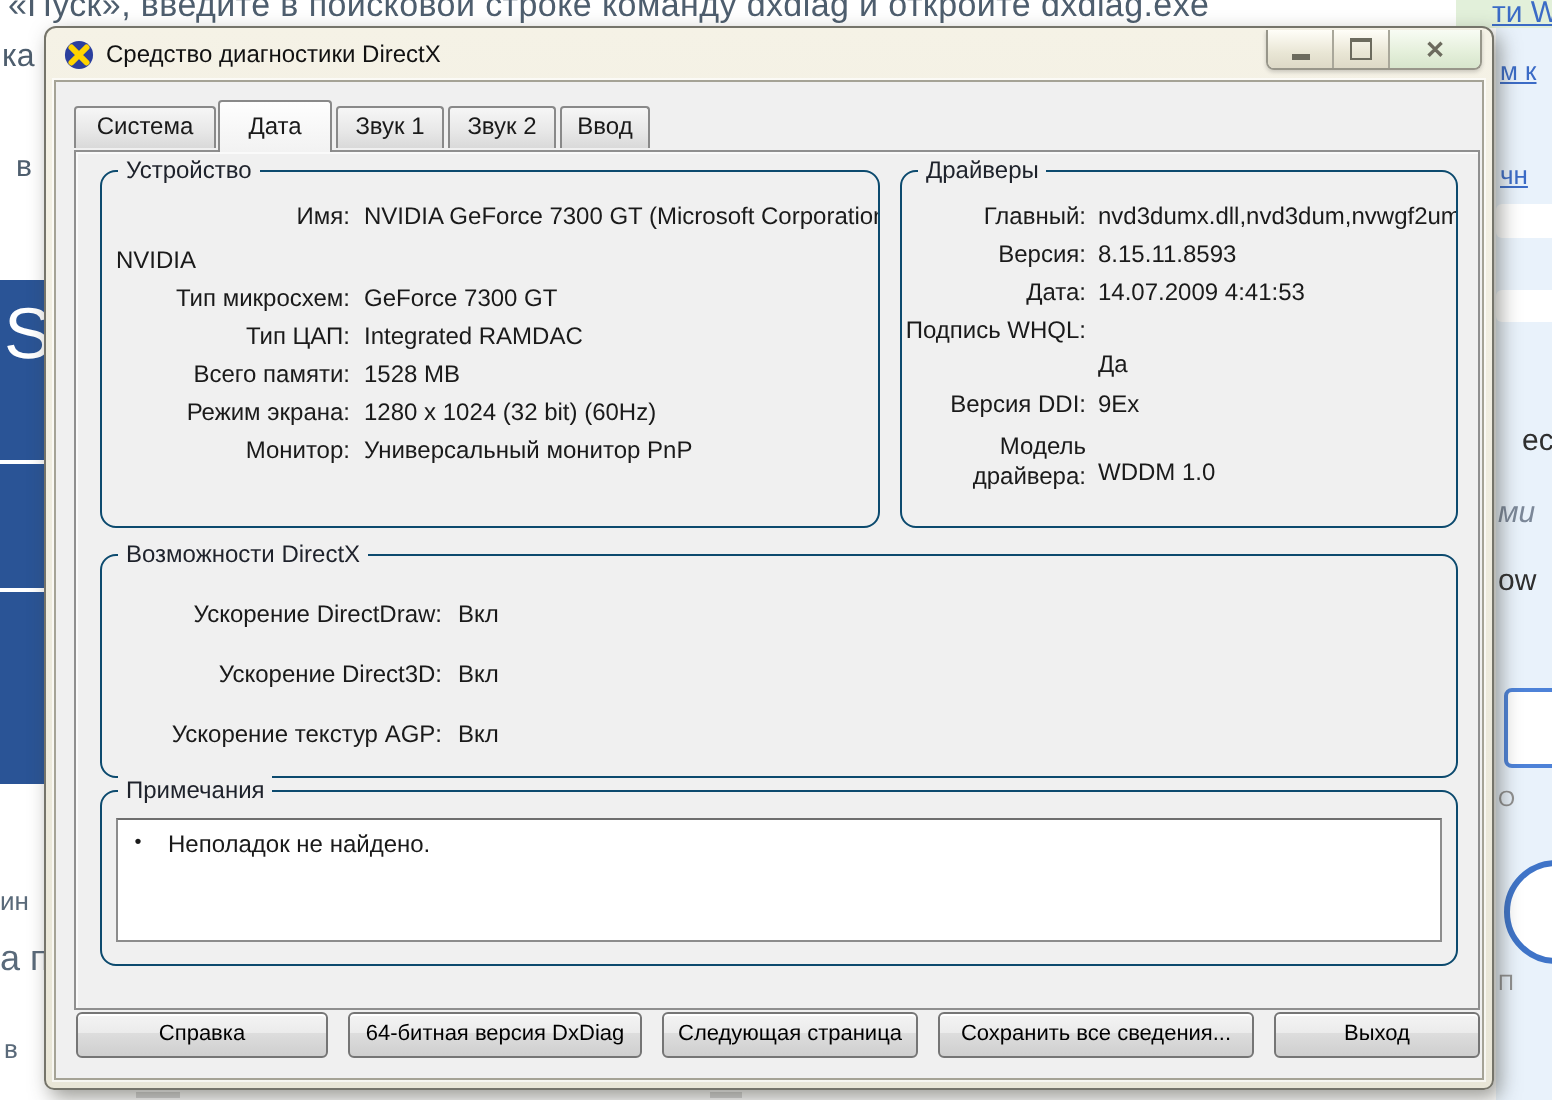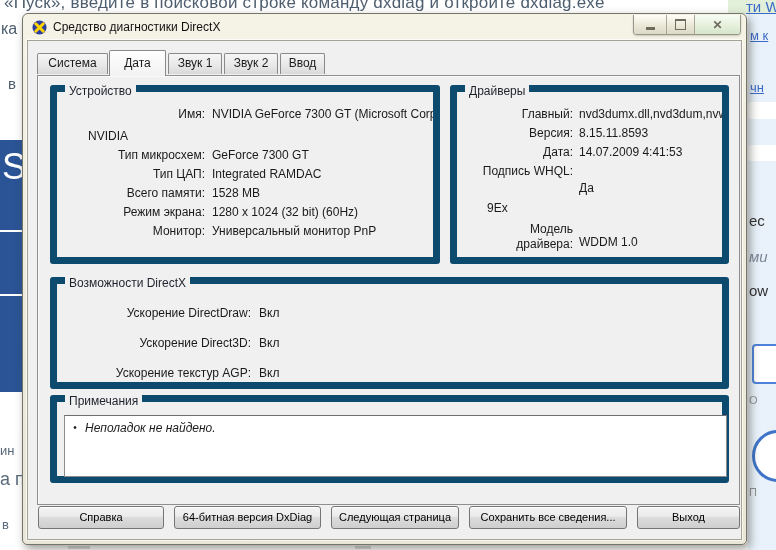--- a/index.html
+++ b/index.html
@@ -25,21 +25,21 @@
   .banner{position:absolute;left:0;top:140px;width:22px;height:252px;background:#2a5496;}
   .banner-letter{position:absolute;left:2px;top:8px;color:#fff;font-size:36px;line-height:38px;}
   .banner-line{position:absolute;left:0;width:22px;height:2px;background:#ffffff;}
   .bl1{top:90px;}.bl2{top:154px;}
   .rstrip{position:absolute;left:748px;top:14px;width:28px;bottom:0;background:#e9f2fb;}
   .rstrip .bg-link{position:absolute;left:2px;font-size:13px;}
   .rf1{top:14px;}.rf2{top:66px;}
   .band{position:absolute;left:0;right:0;background:#ffffff;border-radius:3px 0 0 3px;}
   .band1{top:88px;height:17px;}.band2{top:131px;height:16px;}
   .rtext{position:absolute;left:1px;white-space:nowrap;}
-  .rf3{top:198px;font-size:15px;color:#2f2f2f;}
+  .rf3{top:198px;font-size:15px;color:#2f2f2f;margin-left:12px;}
   .rf4{top:234px;font-size:15px;color:#7b8798;font-style:italic;}
   .rf5{top:268px;font-size:15px;color:#2f2f2f;}
   .rf6{top:380px;font-size:11px;color:#909090;}
   .rf7{top:472px;font-size:11px;color:#909090;}
   .sq-icon{position:absolute;left:4px;top:330px;width:30px;height:36px;border:2px solid #4d82d8;border-radius:4px;background:#fff;}
   .circ-icon{position:absolute;left:4px;top:416px;width:46px;height:46px;border:3px solid #3f74c8;border-radius:50%;background:#fff;}
   .bmark{position:absolute;top:546px;height:3px;background:#d9d9d9;}
   .bm1{left:68px;width:22px;}.bm2{left:355px;width:16px;}
 
   
@@ -68,21 +68,21 @@
   
   .tabs{position:absolute;left:9px;top:9px;display:flex;align-items:center;height:26px;z-index:3;}
   .tab{box-sizing:border-box;height:21px;border:1px solid #898989;border-bottom:none;border-radius:2px 2px 0 0;
        background:linear-gradient(#f6f6f6,#e7e7e7 60%,#d9d9d9);margin-right:2px;font-size:12px;line-height:19px;text-align:center;cursor:default;}
   .tab.active{height:26px;line-height:24px;background:linear-gradient(#fefefe,#f2f2f2);position:relative;z-index:4;margin-left:-1px;}
   .tw0{width:71px;}.tw1{width:57px;}.tw2{width:54px;}.tw3{width:54px;}.tw4{width:45px;}
   .tab-panel{position:absolute;left:9px;top:34px;width:701px;height:428px;border:1px solid #8f8f8f;background:#f0f0f0;
              box-shadow:inset 0 1px 0 #fafafa,inset 1px 0 0 #fafafa;}
 
   
-  .group{position:absolute;border:7px solid #0c4a6e;border-radius:3px;box-sizing:border-box;padding-left:24px;}
+  .group{position:absolute;border:1px solid #0c4a6e;border-radius:8px;box-sizing:border-box;}
   .group-title{position:absolute;top:-8px;left:8px;background:#f0f0f0;padding:0 4px;font-size:12px;color:#1e222b;line-height:15px;white-space:nowrap;}
   .g-device{left:12px;top:9px;width:390px;height:179px;}
   .g-drivers{left:412px;top:9px;width:279px;height:179px;}
   .g-features{left:12px;top:201px;width:679px;height:112px;}
   .g-notes{left:12px;top:319px;width:679px;height:88px;}
 
   .rows{padding-top:13px;}
   .row{display:flex;align-items:flex-start;line-height:19px;}
   .lbl{text-align:right;flex:0 0 auto;white-space:normal;}
   .val{white-space:nowrap;overflow:hidden;flex:1;}
@@ -96,21 +96,21 @@
   .drv .row:nth-child(6){margin-top:2px;align-items:flex-end;}
   .drv .row:nth-child(6) .lbl{line-height:15px;padding-top:2px;}
   .fea{padding-top:22px;}
   .fea .row{margin-bottom:16px;line-height:14px;}
   .fea .lbl{width:170px;}
   .fea .val{margin-left:8px;}
 
   .notes-box{position:absolute;left:7px;top:13px;width:663px;height:62px;background:#ffffff;border:1px solid #8c8c8c;border-top-color:#6e6e6e;box-sizing:border-box;}
   .notes-item{display:flex;padding-top:4px;line-height:16px;}
   .notes-bullet{width:20px;text-align:center;flex:0 0 auto;font-size:10px;}
-  .notes-text{font-style:italic;}
+  .notes-text{margin-left:5px;}
 
   
   .footer{position:absolute;left:10px;top:465px;width:702px;display:flex;gap:10px;}
   .btn{box-sizing:border-box;height:23px;border:1px solid #757575;border-radius:3px;
        background:linear-gradient(180deg,#f4f4f4,#ebebeb 45%,#dddddd 46%,#cfcfcf);
        box-shadow:inset 0 1px 0 #ffffff;
        font-size:11px;line-height:21px;text-align:center;color:#000;cursor:default;
        white-space:nowrap;overflow:hidden;}
   .bw0{width:126px;}.bw1{width:147px;}.bw2{width:128px;}.bw3{width:158px;}.bw4{flex:1;}
 </style>
@@ -231,20 +231,21 @@
             </div>
           <div class="row">
               <span class="lbl">Дата:</span>
               <span class="val">14.07.2009 4:41:53</span>
             </div>
           <div class="row">
               <span class="lbl">Подпись WHQL:</span>
               <span class="val">Да</span>
             </div>
           <div class="row">
+              <span class="lbl">Версия DDI:</span>
               <span class="val">9Ex</span>
             </div>
           <div class="row">
               <span class="lbl">Модель драйвера:</span>
               <span class="val">WDDM 1.0</span>
             </div>
         </div>
       </div>
 
       <div class="group g-features">

